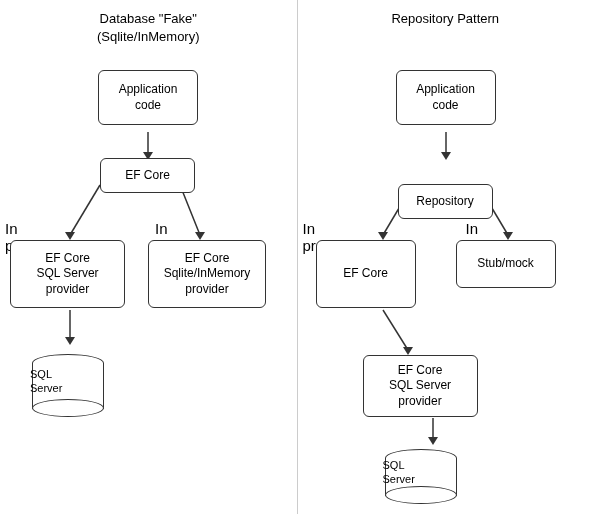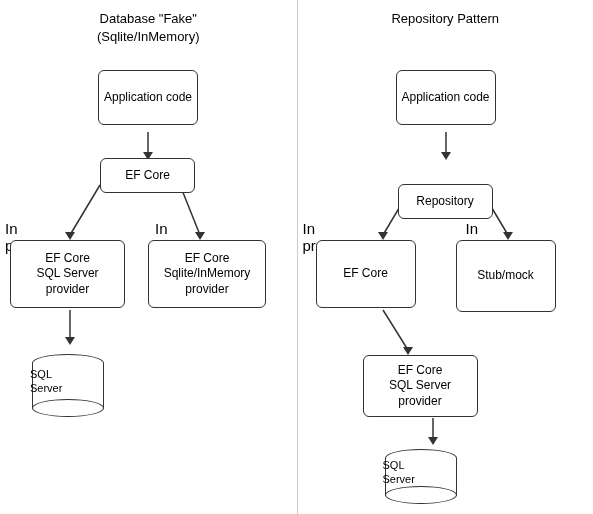--- a/index.html
+++ b/index.html
@@ -32,21 +32,21 @@
     .box {
       border: 1.5px solid #333;
       border-radius: 6px;
       background: #fff;
       text-align: center;
       position: absolute;
       display: flex;
       align-items: center;
       justify-content: center;
       line-height: 1.3;
-      padding: 4px;
+      padding: 12px;
     }
     
     .svg-overlay {
       position: absolute;
       top: 0;
       left: 0;
       width: 100%;
       height: 100%;
       pointer-events: none;
     }
@@ -180,21 +180,21 @@
     </div>
 
     <div class="small-label" style="left:5px; top:220px; width:68px;">In production</div>
 
     <div class="small-label" style="left:168px; top:220px; width:60px;">In testing</div>
 
     <div class="box" style="left:18px; top:240px; width:100px; height:68px;">
       <span>EF Core</span>
     </div>
 
-    <div class="box" style="left:158px; top:240px; width:100px; height:72px;">
+    <div class="box" style="left:158px; top:240px; width:100px; height:48px;">
       <span>Stub/mock</span>
     </div>
 
     <div class="box" style="left:65px; top:355px; width:115px; height:62px; white-space:pre-line;">
       <span style="white-space:pre-line;">EF Core
 SQL Server
 provider</span>
     </div>
 
     <div class="cylinder" style="left:85px; top:440px; width:76px; height:72px;">

